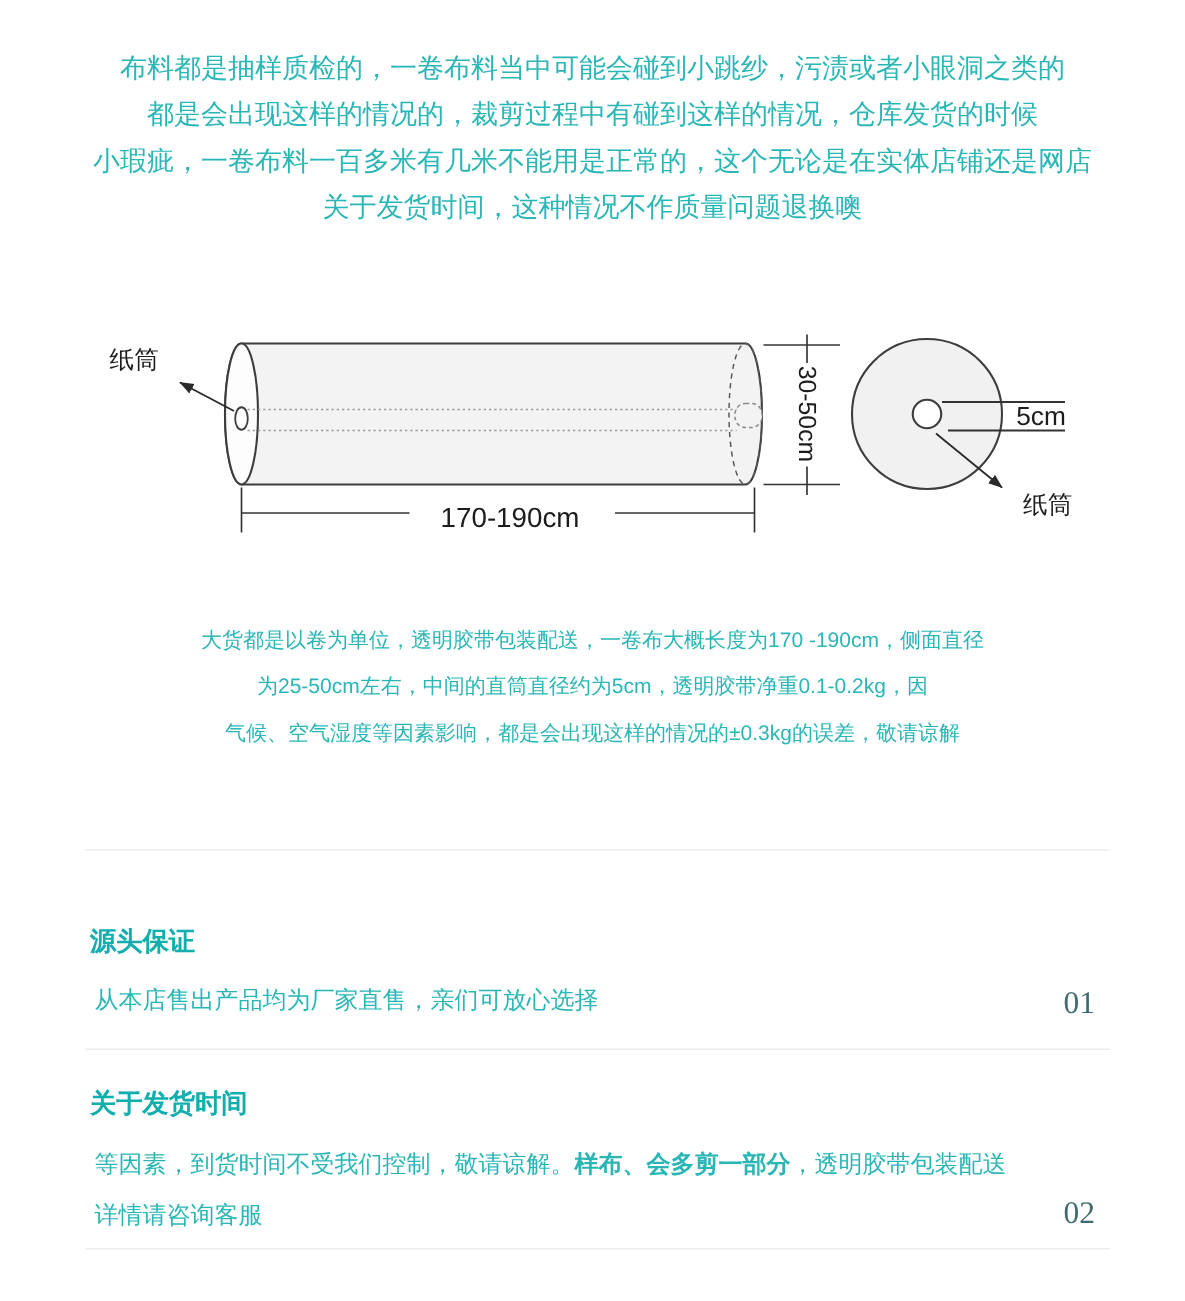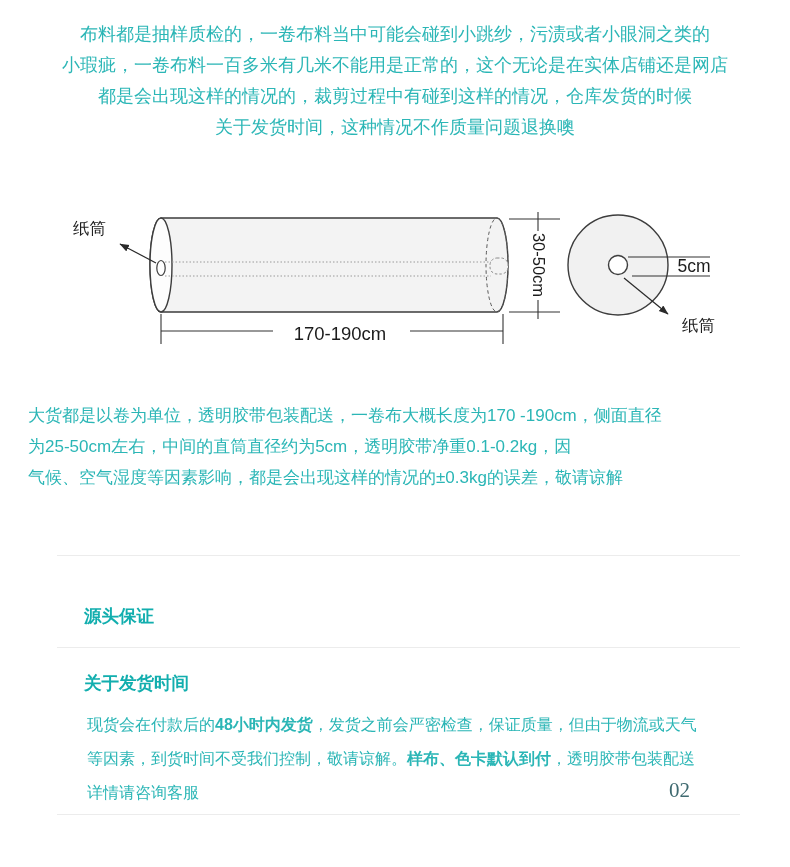--- a/index.html
+++ b/index.html
@@ -7,63 +7,63 @@
     --teal_heading:#12aeae;
     --number:#3f6a70;
     --divider:#ececec;
     --ink:#1c1c1c;
   }
   *{margin:0;padding:0;box-sizing:border-box;}
   html,body{background:#fff;}
   body{font-family:"Liberation Sans","DejaVu Sans",sans-serif;}
   .page{position:relative;width:790px;height:867px;background:#fff;overflow:hidden;}
 
-  .intro{padding-top:19px;text-align:center;color:var(--teal);
+  .intro{padding-top:30px;text-align:center;color:var(--teal);
          font-size:18px;line-height:31px;}
   .intro .line{display:block;}
 
   .diagram-wrap{margin:58px 0 0 60px;width:700px;height:152px;}
 
-  .packing{margin:47px 28px 0;color:var(--teal);
-           font-size:17px;line-height:31px;}
+  .packing{margin:47px 28px 0;text-align:center;color:var(--teal);
+           font-size:14px;line-height:31px;}
   .packing .line{display:block;}
 
   .divider{border:none;border-top:1px solid var(--divider);
            margin:0 50px 0 57px;height:0;}
   .div1{margin-top:62px;}
   .div2{margin-top:19px;}
   .div3{margin-top:4px;}
 
-  .section{padding:0 84px;}
+  .section{padding:0 60px;}
   .sec-title{font-size:17.5px;font-weight:700;color:var(--teal_heading);
              line-height:24px;margin-top:48px;}
   .sec2 .sec-title{margin-top:23px;}
 
   .info-row{display:flex;justify-content:space-between;align-items:center;
             margin-top:17px;line-height:22px;}
   .info-text{color:var(--teal);font-size:16px;margin-left:3px;}
   .num{font-family:"Liberation Serif","DejaVu Serif",serif;
        font-size:21px;color:var(--number);line-height:24px;}
 
   .ship-body{position:relative;margin-top:13px;}
   .ship-body p{color:var(--teal);font-size:16px;line-height:34px;margin-left:3px;}
   .ship-body b{font-weight:700;}
-  .ship-num{position:absolute;right:16px;bottom:8px;}
+  .ship-num{position:absolute;right:0;bottom:8px;}
 
   svg text{font-family:"Liberation Sans","DejaVu Sans",sans-serif;fill:var(--ink);}
 </style>
 </head>
 <body>
 
 <div class="page">
 
   <p class="intro">
     <span class="line">布料都是抽样质检的，一卷布料当中可能会碰到小跳纱，污渍或者小眼洞之类的</span>
+    <span class="line">都是会出现这样的情况的，裁剪过程中有碰到这样的情况，仓库发货的时候</span>
     <span class="line">小瑕疵，一卷布料一百多米有几米不能用是正常的，这个无论是在实体店铺还是网店</span>
-    <span class="line">都是会出现这样的情况的，裁剪过程中有碰到这样的情况，仓库发货的时候</span>
     <span class="line">关于发货时间，这种情况不作质量问题退换噢</span>
   </p>
 
   <div class="diagram-wrap">
     <svg width="700" height="152" viewBox="0 0 700 152">
       <defs>
         <marker id="arrow" markerWidth="9" markerHeight="8" refX="7.5" refY="3" orient="auto">
           <path d="M0,0 L8,3 L0,6 Z" fill="#2a2a2a"></path>
         </marker>
       </defs>
@@ -110,29 +110,32 @@
   <p class="packing">
     <span class="line">大货都是以卷为单位，透明胶带包装配送，一卷布大概长度为170 -190cm，侧面直径</span>
     <span class="line">为25-50cm左右，中间的直筒直径约为5cm，透明胶带净重0.1-0.2kg，因</span>
     <span class="line">气候、空气湿度等因素影响，都是会出现这样的情况的±0.3kg的误差，敬请谅解</span>
   </p>
 
   <hr class="divider div1">
 
   <div class="section sec1">
     <h3 class="sec-title">源头保证</h3>
+    <div class="info-row">
+      <span class="info-text">从本店售出产品均为厂家直售，亲们可放心选择</span>
+      <span class="num">01</span>
+    </div>
   </div>
 
   <hr class="divider div2">
 
   <div class="section sec2">
     <h3 class="sec-title">关于发货时间</h3>
     <div class="ship-body">
-      <p><span>现货会在付款后的</span><b>48小时内发货</b><span>，发货之前会严密检查，保证质量，但由于物流或天气</span></p>
-      <p><span>等因素，到货时间不受我们控制，敬请谅解。</span><b>样布、色卡默认到付</b><span>，透明胶带包装配送</span></p>
+      <p><span>等因素，到货时间不受我们控制，敬请谅解。</span><b>样布、会多剪一部分</b><span>，透明胶带包装配送</span></p>
       <p>详情请咨询客服</p>
       <span class="num ship-num">02</span>
     </div>
   </div>
 
   <hr class="divider div3">
 
 </div>
 
 </body></html>

